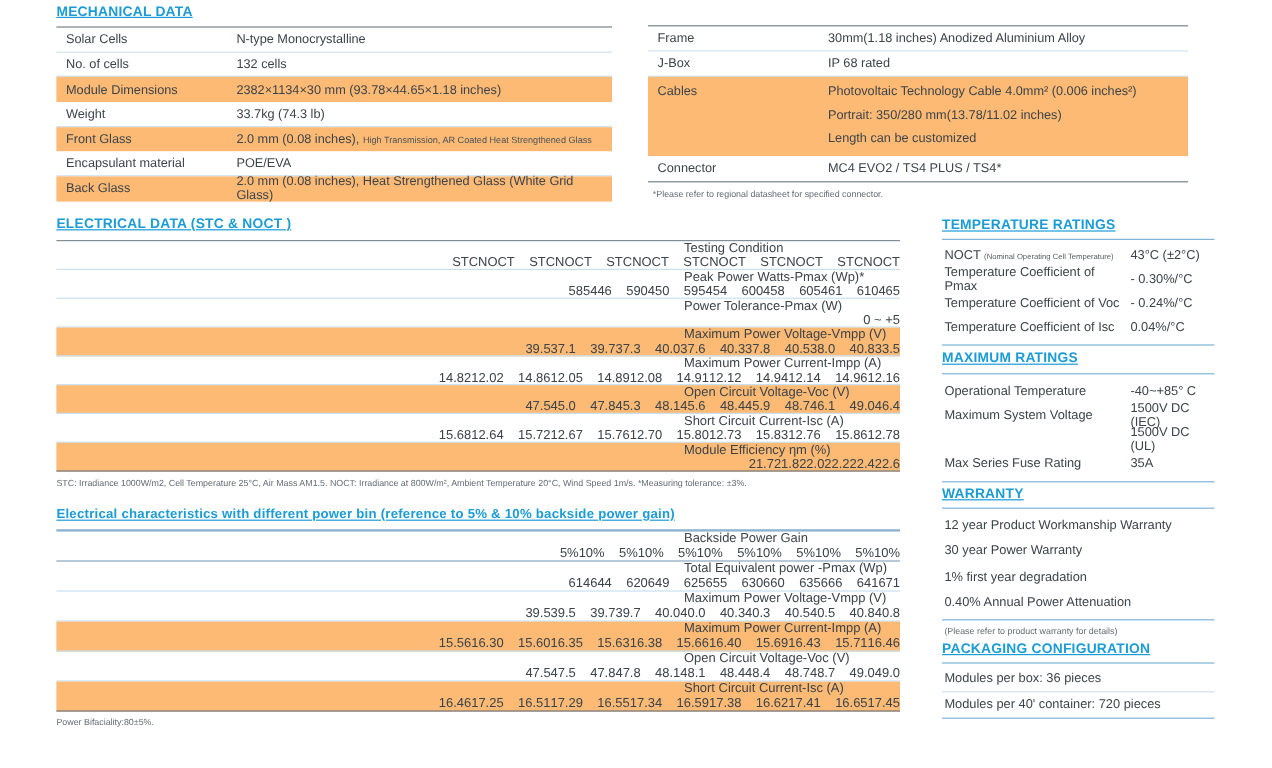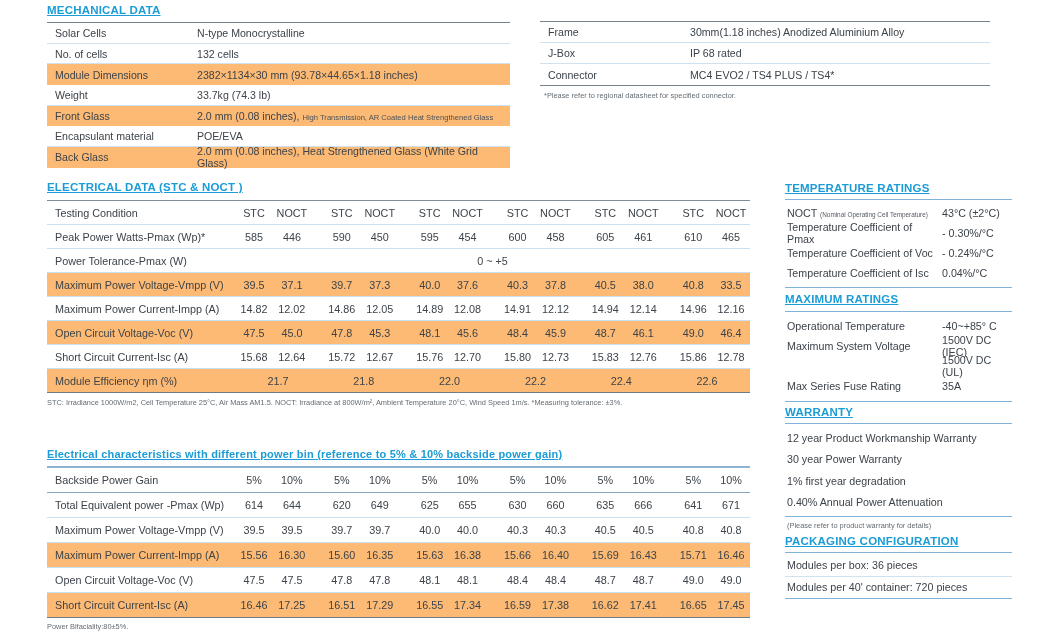--- a/index.html
+++ b/index.html
@@ -14,22 +14,22 @@
   .kv-row .lbl { width:150px; padding-left:8px; flex:none; }
   .kv-row .val { flex:1; }
   .shade { background:#fdba74; }
   .ln-dark { border-top:1.6px solid #76828c; }
   .ln-blue { border-top:1.4px solid #7fb3d8; }
   .div-light { border-bottom:1px solid #cfe2f2; }
   .small-note { font-size:7.4px; color:#646c73; }
 
   
   .dt { width:703px; }
-  .dt .row { display:flex; align-items:center; height:24px; font-size:10.8px;
-    border-bottom:1px solid #c9e0f2; }
+  .dt .row { display:flex; align-items:flex-end; height:24px; font-size:10.8px;
+    border-bottom:1px solid #c9e0f2;flex-direction:column; }
   .dt .row .lbl { width:188px; padding-left:8px; flex:none; }
   .dt .vals { flex:1; display:flex; align-items:center; height:100%; }
   .dt .cell { flex:1; text-align:center; }
   .dt .vals.pairs .cell:nth-child(even) { margin-right:12px; }
   .dt .vals.pairs .cell:last-child { margin-right:0; }
   .dt .vals.merged .cell { flex:2; }
   .dt .vals.fullspan .cell { flex:12; }
 
   
   .mech .kv-row { height:20.7px; }
@@ -90,20 +90,28 @@
 
 <div class="abs cons" style="left:540px; top:21px; width:450px;">
   <div class="ln-dark">
     <div class="kv-row div-light">
       <span class="lbl">Frame</span>
       <span class="val">30mm(1.18 inches) Anodized  Aluminium Alloy</span>
     </div>
     <div class="kv-row div-light">
       <span class="lbl">J-Box</span>
       <span class="val">IP 68 rated</span>
+    </div>
+    <div class="cables-block shade">
+      <span class="lbl">Cables</span>
+      <span class="lines">
+        <div>Photovoltaic Technology Cable 4.0mm² (0.006 inches²)</div>
+        <div>Portrait: 350/280 mm(13.78/11.02 inches)</div>
+        <div>Length can be customized</div>
+      </span>
     </div>
     <div class="kv-row" style="height:22px; border-bottom:1.6px solid #76828c;">
       <span class="lbl">Connector</span>
       <span class="val">MC4 EVO2 / TS4 PLUS / TS4*</span>
     </div>
   </div>
   <div class="small-note" style="margin-top:5px; padding-left:4px;">*Please refer to regional datasheet for specified connector.</div>
 </div>
 
 <div class="abs" style="left:47px; top:181px; width:703px;">
@@ -225,21 +233,21 @@
           <span class="cell">22.0</span>
           <span class="cell">22.2</span>
           <span class="cell">22.4</span>
           <span class="cell">22.6</span>
         </span>
     </div>
   </div>
   <div class="small-note" style="margin-top:5px;">STC: Irradiance 1000W/m2, Cell Temperature 25°C, Air Mass AM1.5.    NOCT: Irradiance at 800W/m², Ambient Temperature 20°C, Wind Speed 1m/s.      *Measuring tolerance: ±3%.</div>
 </div>
 
-<div class="abs" style="left:47px; top:448px; width:703px;">
+<div class="abs" style="left:47px; top:423px; width:703px;">
   <div class="sec-title" style="font-size:11px;">Electrical characteristics with different power bin (reference to 5% &amp;  10%  backside power gain)</div>
   <div class="dt" style="margin-top:6px; border-top:2px solid #8fb4d2;">
     <div class="row" style="height:25px; border-bottom:1.4px solid #8aa7bf;">
       <span class="lbl">Backside Power Gain</span>
       <span class="vals pairs">
           <span class="cell">5%</span>
           <span class="cell">10%</span>
           <span class="cell">5%</span>
           <span class="cell">10%</span>
           <span class="cell">5%</span>

